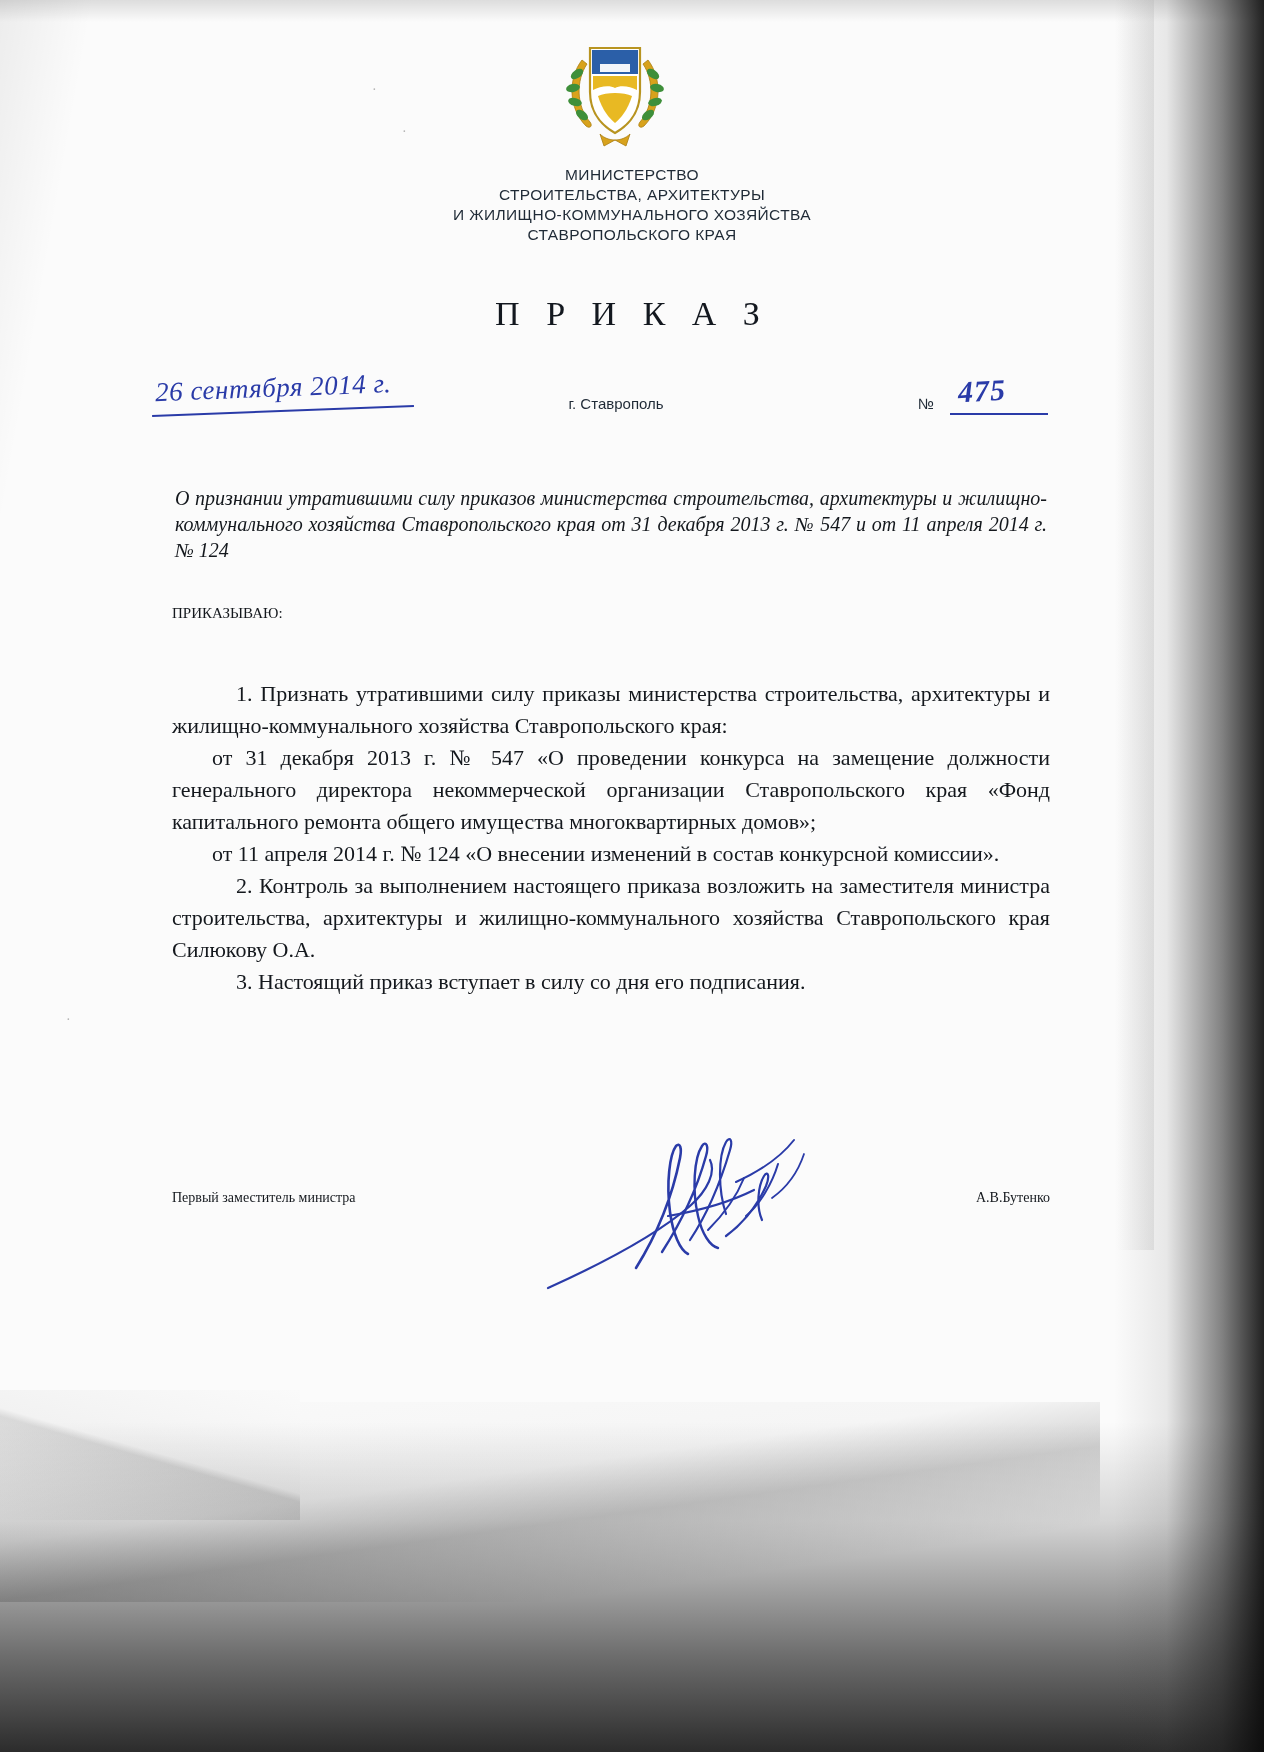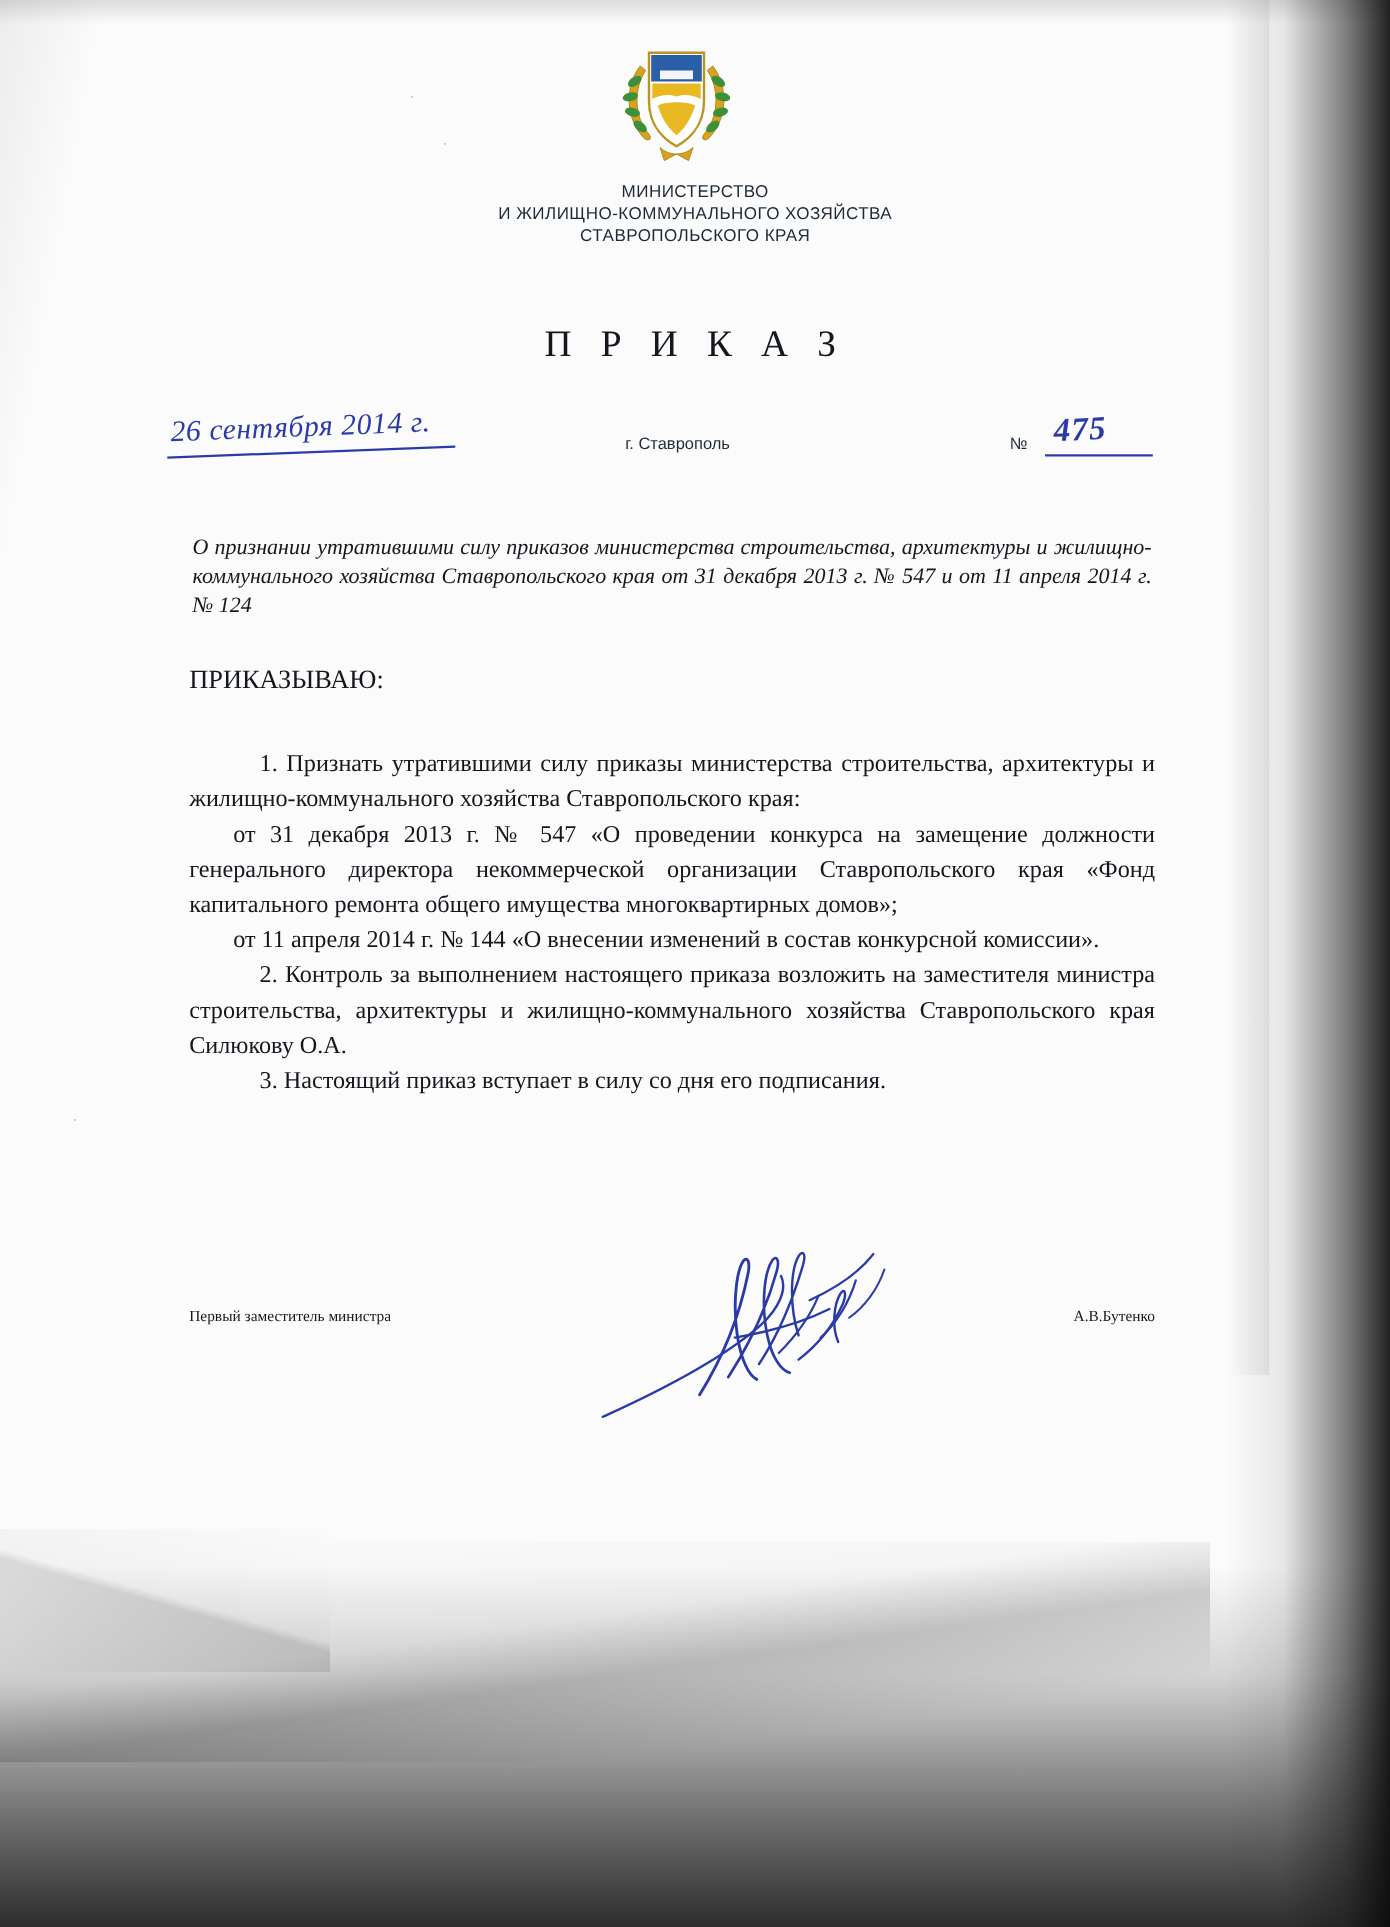--- a/index.html
+++ b/index.html
@@ -181,21 +181,21 @@
     text-align: justify;
     text-align-last: left;
     color: #14181d;
     font-style: italic;
   }
 
   .command {
     position: absolute;
     left: 172px;
     top: 605px;
-    font-size: 24px;
+    font-size: 15px;
     color: #14181d;
   }
 
   .body {
     position: absolute;
     left: 172px;
     top: 678px;
     width: 878px;
     font-size: 22px;
     line-height: 32px;
@@ -273,20 +273,21 @@
         <path d="M33 46 L77 46 L77 60 C70 56 60 55 55 58 C50 55 40 56 33 60 Z" fill="#e8b923"></path>
         <path d="M34 62 C44 57 64 57 76 62 C70 80 62 92 55 97 C48 92 40 80 34 62 Z" fill="#ffffff"></path>
         <path d="M38 66 C46 62 64 62 72 66 C68 80 60 89 55 93 C50 89 42 80 38 66 Z" fill="#e8b923"></path>
 
         <path d="M40 104 C48 112 62 112 70 104 L66 116 L55 110 L44 116 Z" fill="#d8a21c" stroke="#a97d12" stroke-width="0.8"></path>
       </svg>
     </div>
 
     <div class="ministry">
       <div>МИНИСТЕРСТВО</div>
+      <div>СТРОИТЕЛЬСТВА, АРХИТЕКТУРЫ</div>
       <div>И ЖИЛИЩНО-КОММУНАЛЬНОГО ХОЗЯЙСТВА</div>
       <div>СТАВРОПОЛЬСКОГО КРАЯ</div>
     </div>
 
     <div class="order-title">П Р И К А З</div>
 
     <div class="date-line">26 сентября 2014 г.</div>
     <div class="date-underline"></div>
 
     <div class="city">г. Ставрополь</div>
@@ -295,21 +296,21 @@
     <div class="number-value">475</div>
     <div class="number-underline"></div>
 
     <div class="subject">О признании утратившими силу приказов министерства строительства, архитектуры и жилищно-коммунального хозяйства Ставропольского края от 31 декабря 2013 г. № 547 и от 11 апреля 2014 г. № 124</div>
 
     <div class="command">ПРИКАЗЫВАЮ:</div>
 
     <div class="body">
       <p>1. Признать утратившими силу приказы министерства строительства, архитектуры и жилищно-коммунального хозяйства Ставропольского края:</p>
       <p class="cont">от 31 декабря 2013 г. № 547 «О проведении конкурса на замещение должности генерального директора некоммерческой организации Ставропольского края «Фонд капитального ремонта общего имущества многоквартирных домов»;</p>
-      <p class="cont">от 11 апреля 2014 г. № 144 «О внесении изменений в состав конкурсной комиссии».</p>
+      <p class="cont">от 11 апреля 2014 г. № 124 «О внесении изменений в состав конкурсной комиссии».</p>
       <p class="gap">2. Контроль за выполнением настоящего приказа возложить на заместителя министра строительства, архитектуры и жилищно-коммунального хозяйства Ставропольского края Силюкову О.А.</p>
       <p class="gap">3. Настоящий приказ вступает в силу со дня его подписания.</p>
     </div>
 
     <div class="signature">
       <svg width="310" height="180" viewBox="0 0 310 180" xmlns="http://www.w3.org/2000/svg">
         <g fill="none" stroke="#2a3ba8" stroke-linecap="round" stroke-linejoin="round">
           <path d="M8 168 C70 140 120 112 150 86 C168 70 176 52 170 40" stroke-width="2.2"></path>
           <path d="M96 148 C116 116 132 78 140 38 C142 28 140 22 136 26 C130 34 126 62 130 92 C133 114 140 130 148 134" stroke-width="2.6"></path>
           <path d="M122 132 C140 104 156 72 166 36 C169 26 166 20 162 26 C154 38 152 70 158 96 C162 114 170 126 178 128" stroke-width="2.4"></path>

